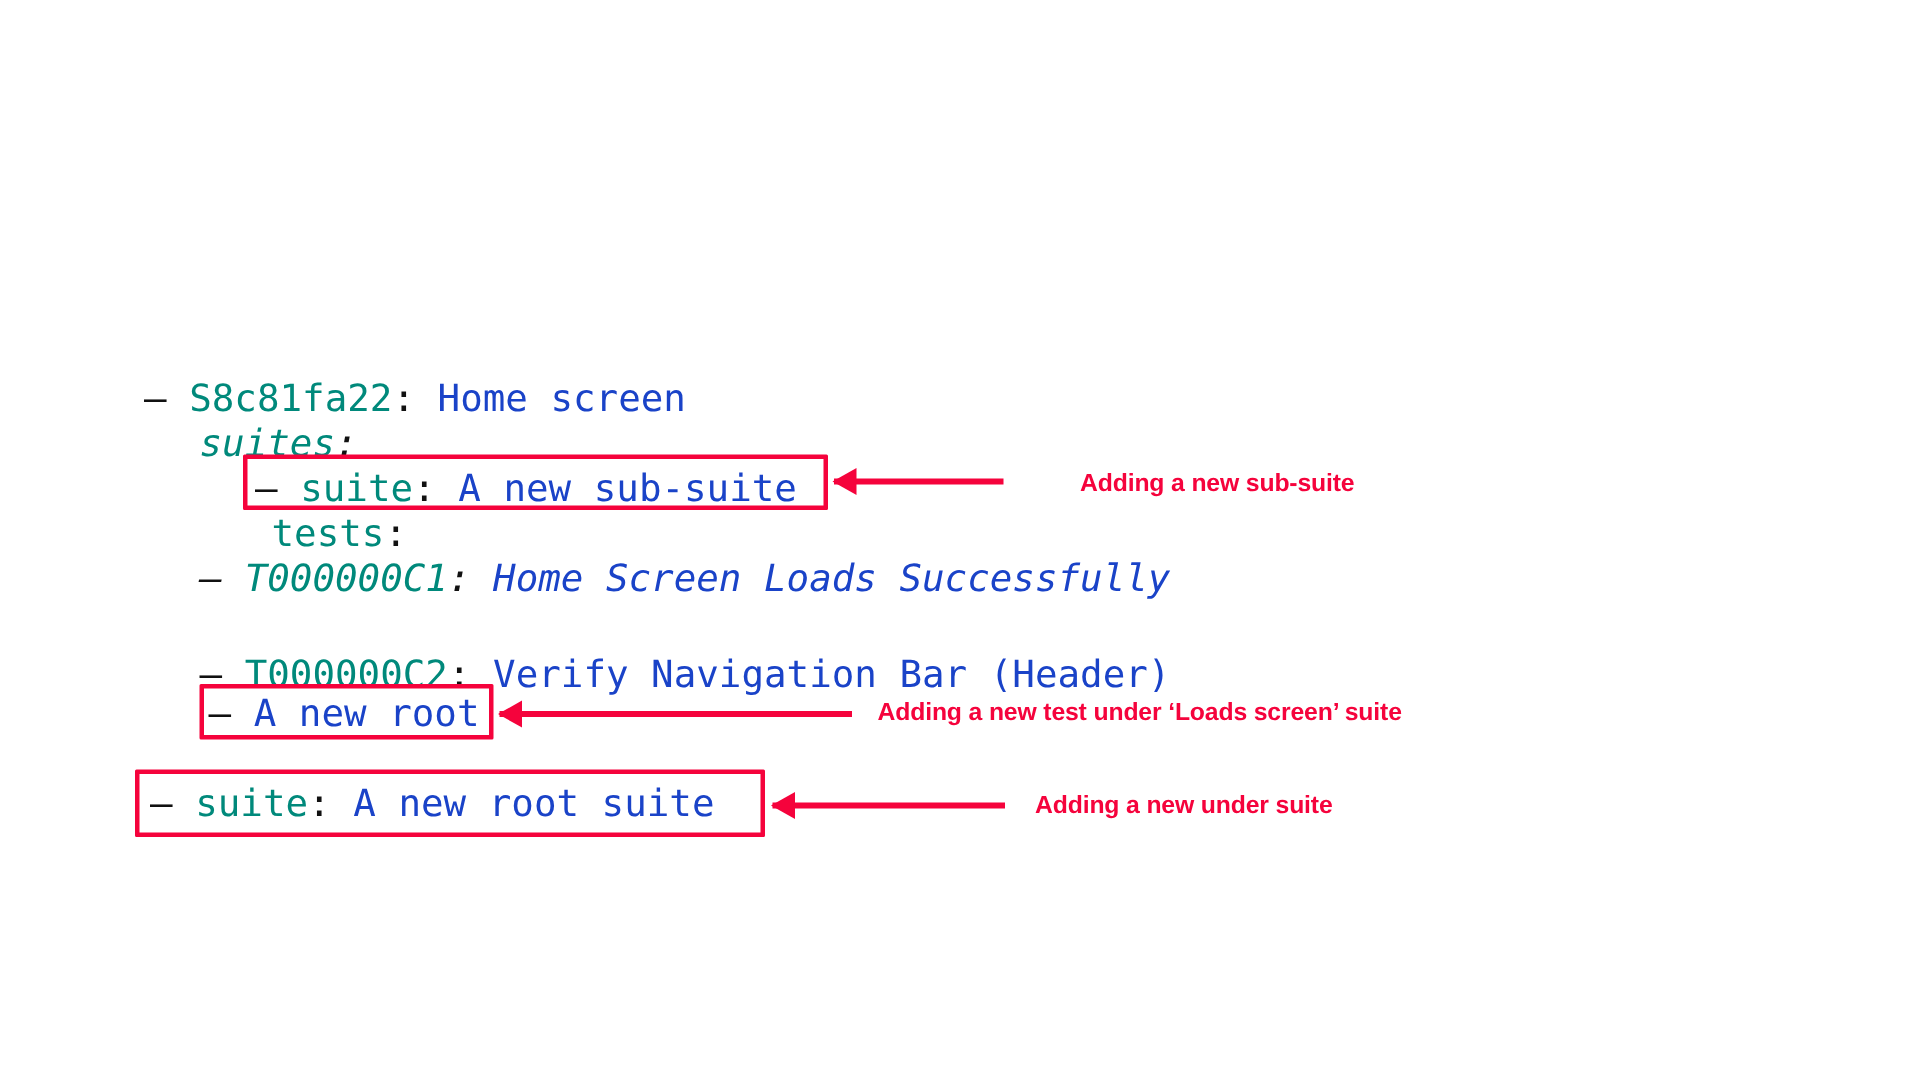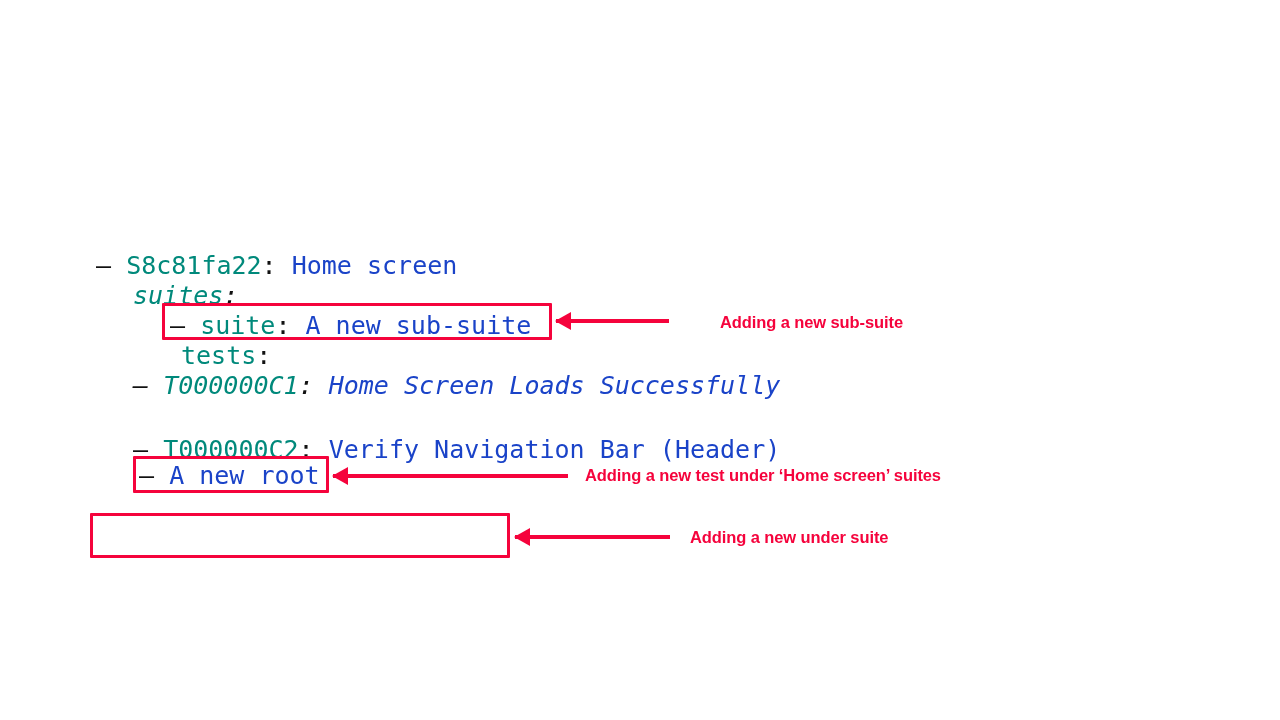--- a/index.html
+++ b/index.html
@@ -92,26 +92,27 @@
 
   <div class="code-line" style="left:133px; top:341px;margin-left:48px;"><span class="tok-key">tests</span><span class="tok-colon">:</span></div>
 
   <div class="code-line" style="left:133px; top:371px;font-style:italic;"><span class="tok-dash">–</span><span> </span><span class="tok-id">T000000C1</span><span class="tok-colon">:</span><span> </span><span class="tok-val">Home Screen Loads Successfully</span></div>
 
   <div class="code-line" style="left:133px; top:401px;margin-top:34px;"><span class="tok-dash">–</span><span> </span><span class="tok-id">T000000C2</span><span class="tok-colon">:</span><span> </span><span class="tok-val">Verify Navigation Bar (Header)</span></div>
 
 
   <div class="code-line" style="left:139px; top:461px;"><span class="tok-dash">–</span><span> </span><span class="tok-val">A new root</span></div>
 
+  <div class="code-line" style="left:100px; top:521px;"><span class="tok-dash">–</span><span> </span><span class="tok-key">suite</span><span class="tok-colon">:</span><span> </span><span class="tok-val">A new root suite</span></div>
 
 </div>
 
 <div class="hl-box" style="left:162px; top:303px; width:390px; height:37px;"></div>
 <div class="hl-box" style="left:133px; top:456px; width:196px; height:37px;"></div>
 <div class="hl-box" style="left:90px; top:513px; width:420px; height:45px;"></div>
 
 <div class="arrow" style="left:556px; top:319px; width:113px;"></div>
 <div class="arrow" style="left:333px; top:474px; width:235px;"></div>
 <div class="arrow" style="left:515px; top:535px; width:155px;"></div>
 
 <div class="annot" style="left:720px; top:313px;">Adding a new sub-suite</div>
-<div class="annot" style="left:585px; top:466px;">Adding a new test under ‘Home screen’ suites</div>
+<div class="annot" style="left:585px; top:466px;">Adding a new test under ‘Loads screen’ suite</div>
 <div class="annot" style="left:690px; top:528px;">Adding a new under suite</div>
 
 </body></html>

